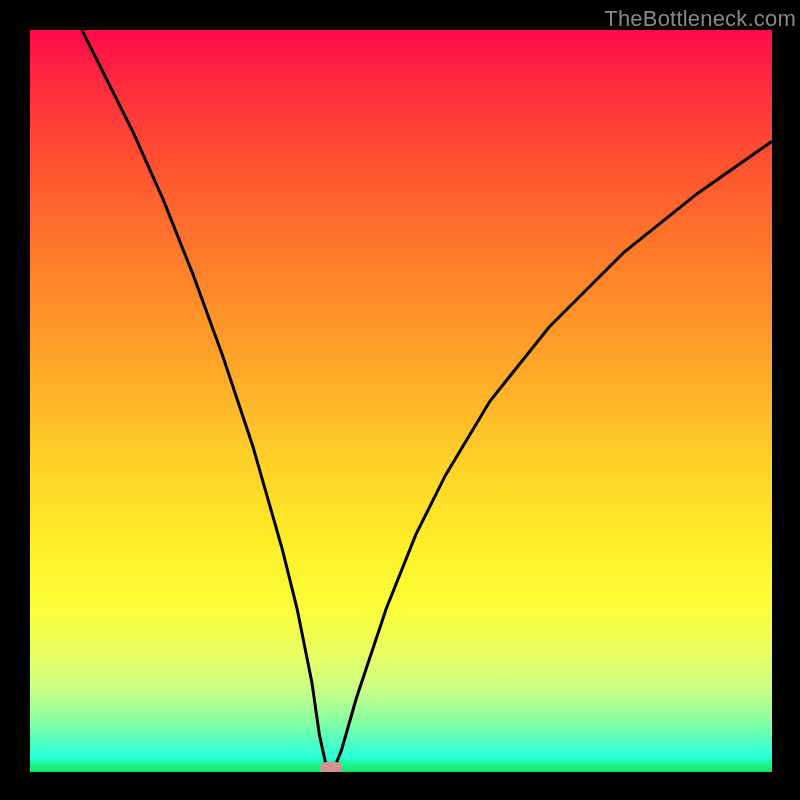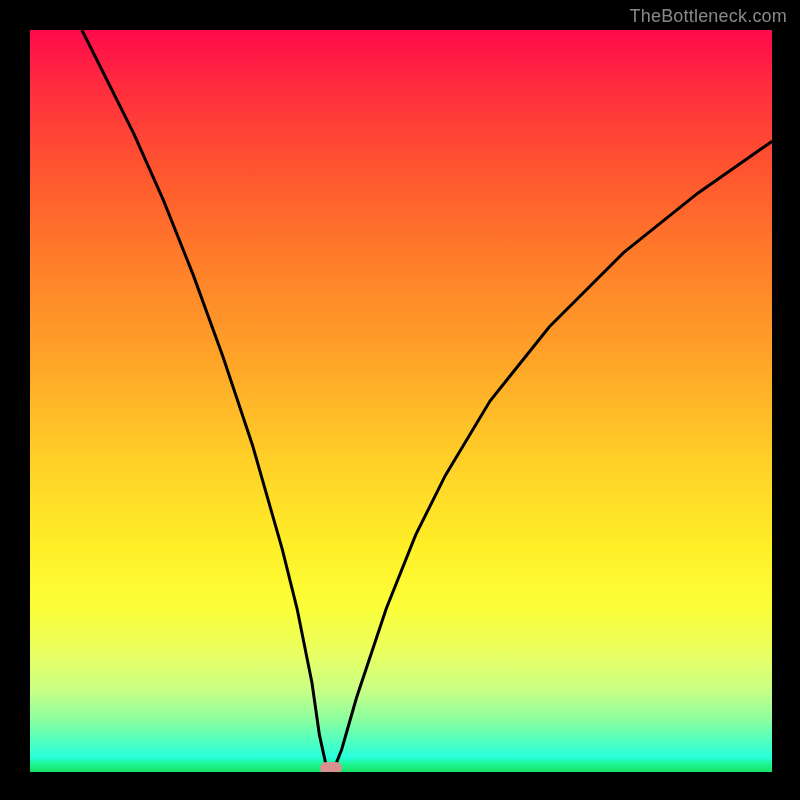--- a/index.html
+++ b/index.html
@@ -53,23 +53,23 @@
     position: absolute;
     width: 22px;
     height: 12px;
     background: #d89090;
     border-radius: 8px;
   }
 
   .watermark {
     position: absolute;
     top: 6px;
-    right: 13px;
+    right: 4px;
     color: #888;
-    font-size: 18px;
+    font-size: 22px;
     font-weight: 500;
     letter-spacing: 0.2px;
   }
 </style>
 </head>
 <body>
 
 <div class="frame">
 
   <div class="watermark">TheBottleneck.com</div>

